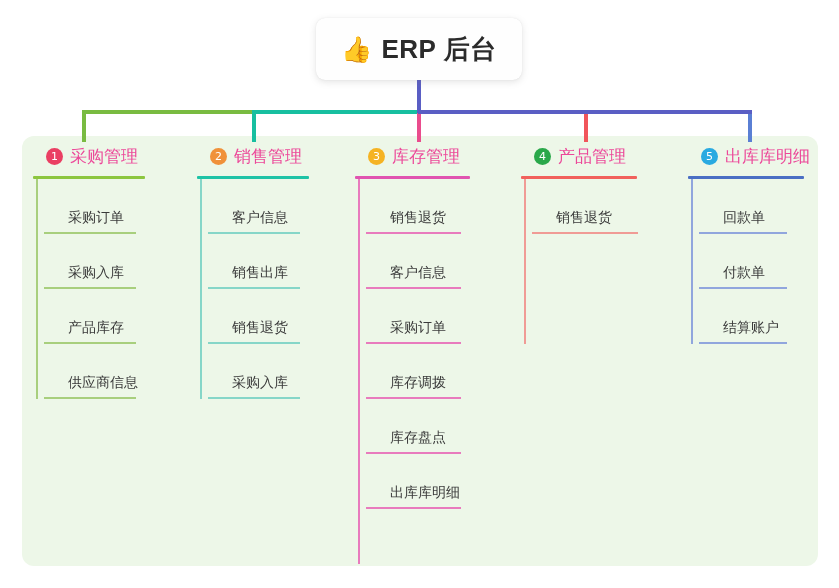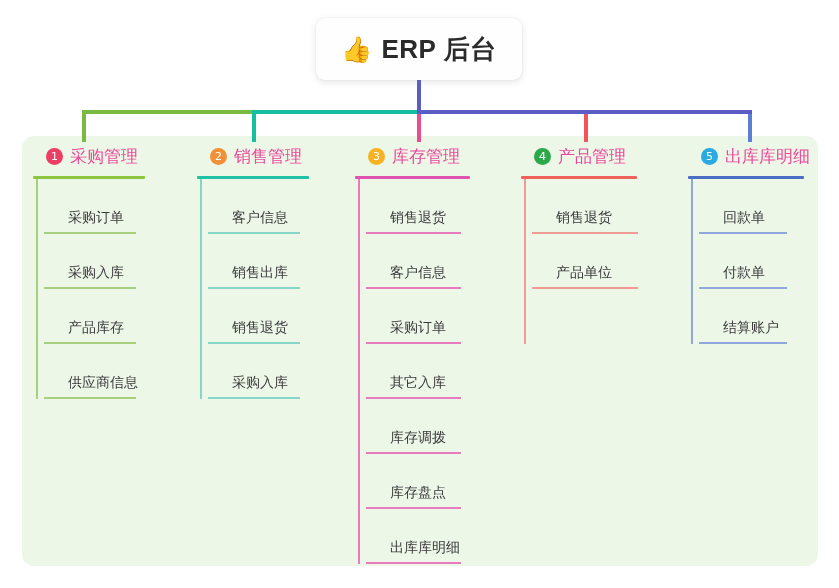--- a/index.html
+++ b/index.html
@@ -168,24 +168,20 @@
         </div>
         <div class="item">
           <span class="item-label">客户信息</span>
           <div class="item-rule" style="background: rgb(232, 123, 189); width: 95px;"></div>
         </div>
         <div class="item">
           <span class="item-label">采购订单</span>
           <div class="item-rule" style="background: rgb(232, 123, 189); width: 95px;"></div>
         </div>
         <div class="item">
-          <span class="item-label">其它入库</span>
-          <div class="item-rule" style="background: rgb(232, 123, 189); width: 95px;"></div>
-        </div>
-        <div class="item">
           <span class="item-label">库存调拨</span>
           <div class="item-rule" style="background: rgb(232, 123, 189); width: 95px;"></div>
         </div>
         <div class="item">
           <span class="item-label">库存盘点</span>
           <div class="item-rule" style="background: rgb(232, 123, 189); width: 95px;"></div>
         </div>
         <div class="item">
           <span class="item-label">出库库明细</span>
           <div class="item-rule" style="background: rgb(232, 123, 189); width: 95px;"></div>
@@ -197,24 +193,20 @@
         <span class="badge" style="background: rgb(42, 168, 74);">4</span>
         <span class="head-label">产品管理</span>
       </div>
       <div class="head-rule" style="background: rgb(241, 97, 92); width: 116px;"></div>
       <div class="items">
         <div class="spine" style="background: rgb(240, 155, 149); height: 165px;"></div>
         <div class="item">
           <span class="item-label">销售退货</span>
           <div class="item-rule" style="background: rgb(240, 155, 149); width: 106px;"></div>
         </div>
-        <div class="item">
-          <span class="item-label">产品单位</span>
-          <div class="item-rule" style="background: rgb(240, 155, 149); width: 106px;"></div>
-        </div>
       </div>
     </div>
   <div class="column" id="col-5">
       <div class="col-head">
         <span class="badge" style="background: rgb(41, 170, 225);">5</span>
         <span class="head-label">出库库明细</span>
       </div>
       <div class="head-rule" style="background: rgb(74, 111, 196); width: 116px;"></div>
       <div class="items">
         <div class="spine" style="background: rgb(145, 166, 221); height: 165px;"></div>

